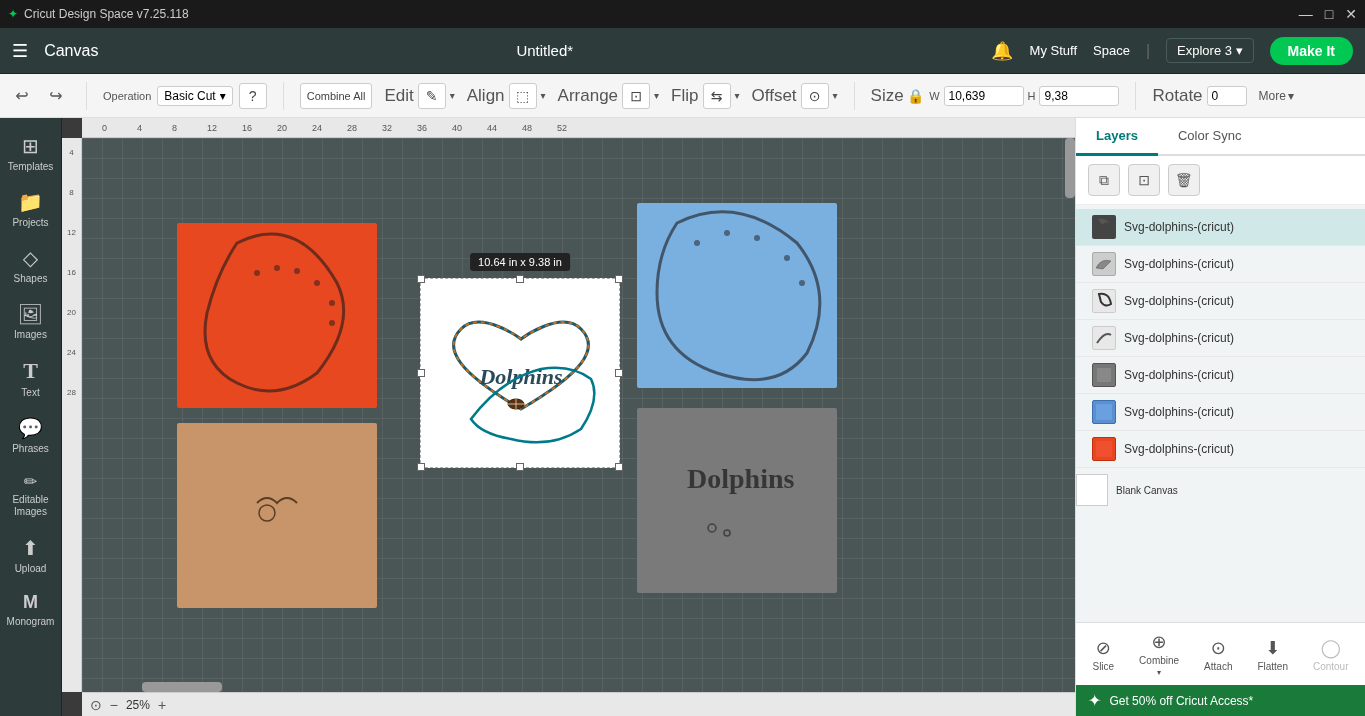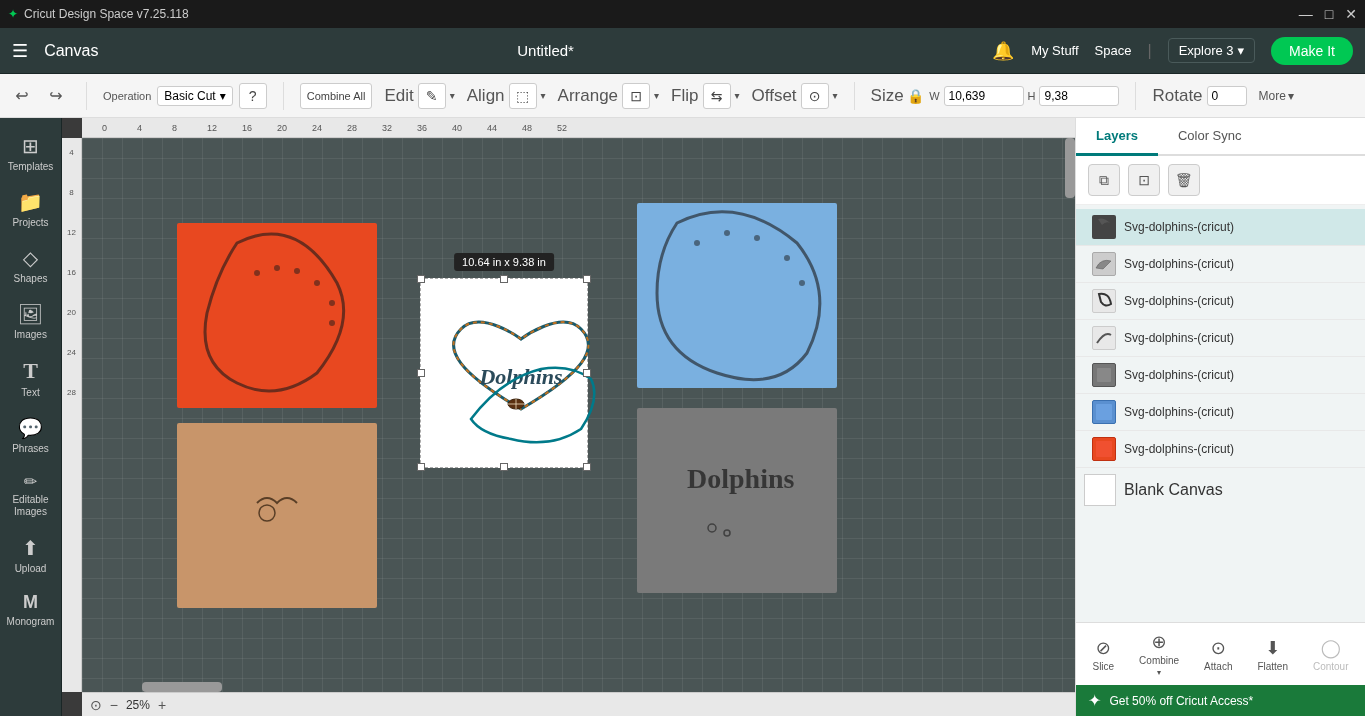--- a/index.html
+++ b/index.html
@@ -49,21 +49,21 @@
       display: flex;
       align-items: center;
       gap: 4px;
     }
     #make-it-btn {
       background: #00c853;
       color: white;
       padding: 6px 18px;
       border-radius: 20px;
       font-size: 14px;
-      font-weight: normal;
+      font-weight: bold;
       cursor: pointer;
       border: none;
     }
 
     
     #op-toolbar {
       background: #f5f5f5;
       height: 44px;
       display: flex;
       align-items: center;
@@ -234,21 +234,21 @@
       left: 555px; top: 270px;
       width: 200px; height: 185px;
       background: #7a7a7a;
       border-radius: 2px;
     }
 
     
     #obj-selected {
       position: absolute;
       left: 338px; top: 140px;
-      width: 168px; height: 190px;
+      width: 200px; height: 190px;
       border: 1px dashed #aaa;
       background: white;
     }
     #selection-handles {
       position: absolute;
       top: -4px; left: -4px; right: -4px; bottom: -4px;
       pointer-events: none;
     }
     .handle {
       position: absolute;
@@ -357,23 +357,23 @@
       width: 24px; height: 24px;
       border-radius: 2px;
       display: flex;
       align-items: center;
       justify-content: center;
       font-size: 14px;
     }
     #blank-canvas-item {
       display: flex;
       align-items: center;
-      padding: 6px 8px;
+      padding: 6px 0;
       gap: 8px;
-      font-size: 16px;
+      font-size: 10px;
       color: #333;
     }
     .blank-thumb {
       width: 32px; height: 32px;
       background: white;
       border: 1px solid #ccc;
     }
     #panel-footer {
       background: white;
       padding: 8px 4px;

